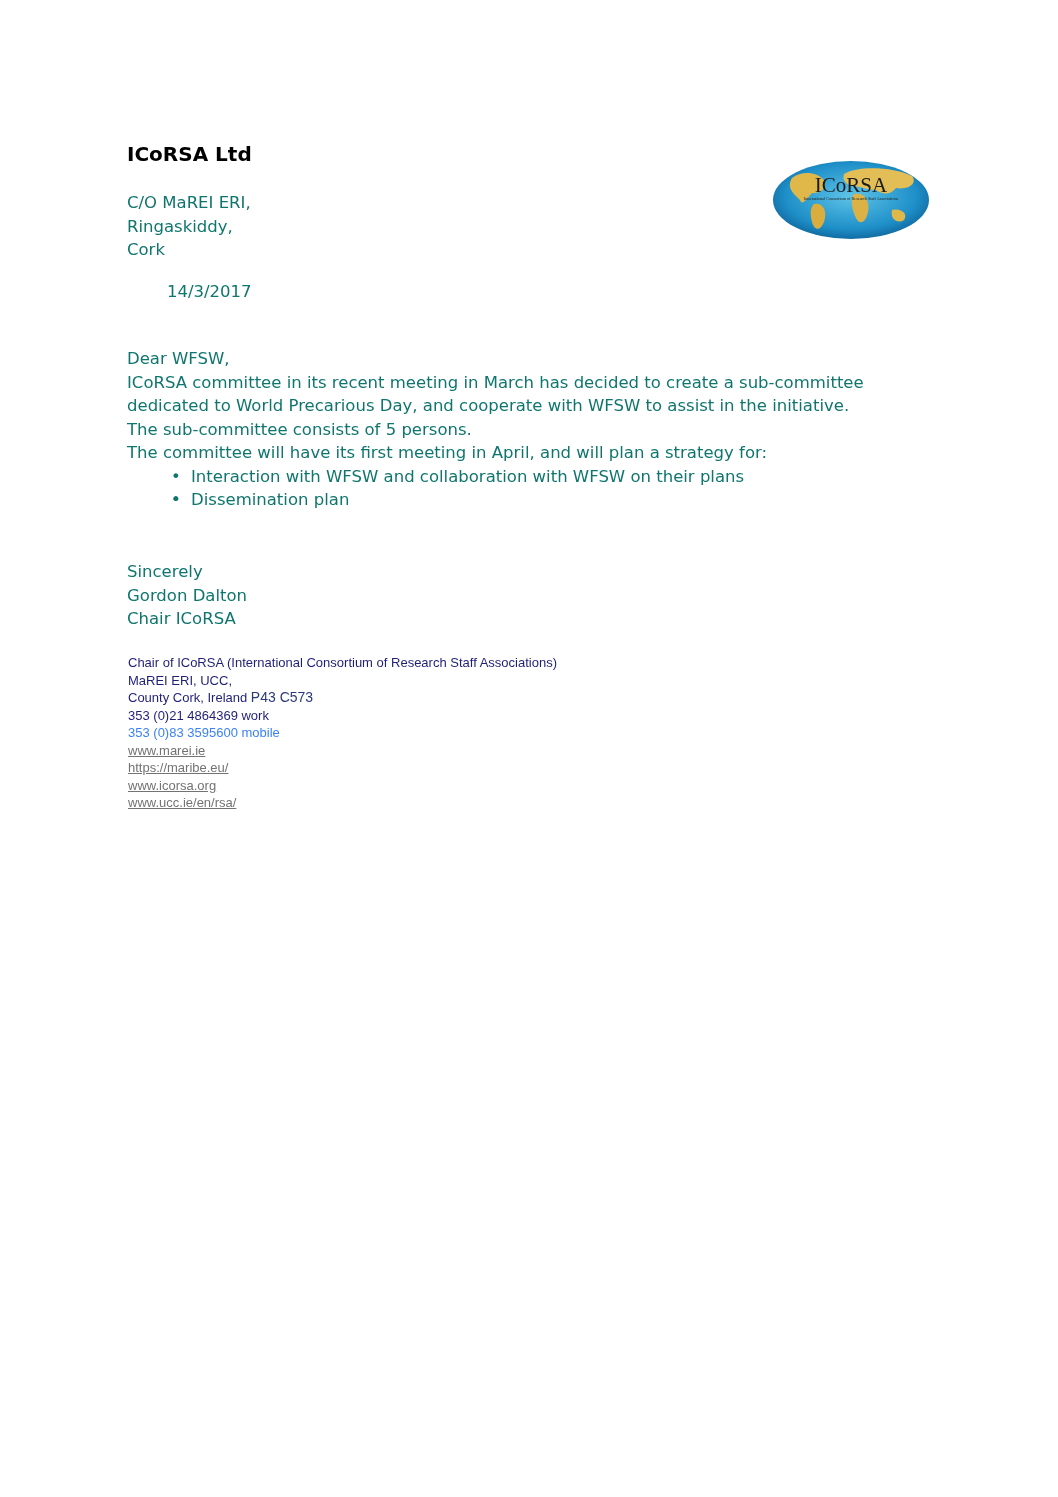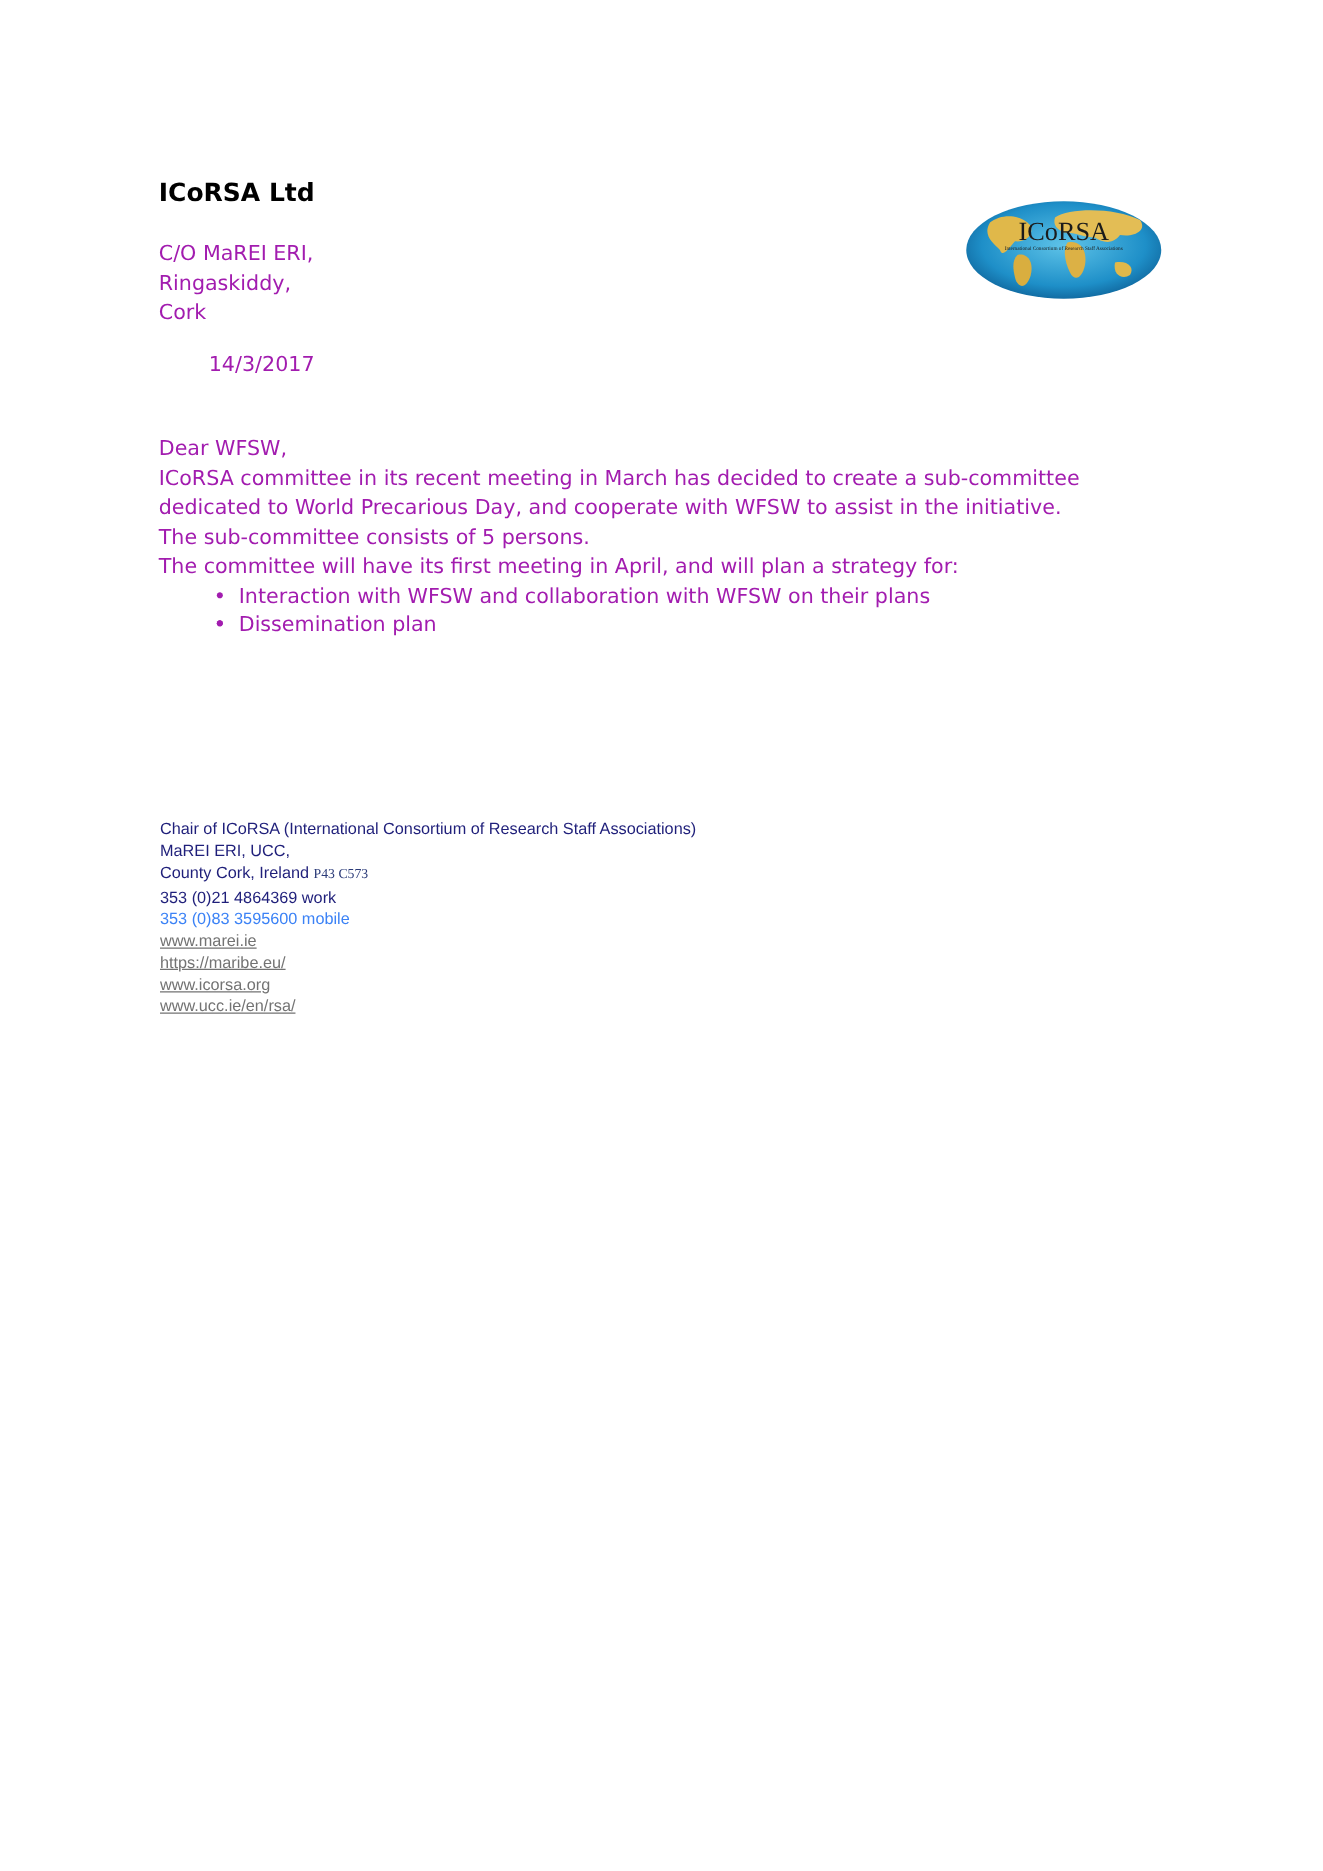--- a/index.html
+++ b/index.html
@@ -1,30 +1,30 @@
 <!DOCTYPE html>
 <html><head>
 <meta charset="utf-8">
 <style>
   html, body { margin: 0; padding: 0; background: #ffffff; }
   body { width: 1058px; height: 1497px; position: relative; overflow: hidden; }
   .page { position: absolute; left: 0; top: 0; width: 1058px; height: 1497px; background: #fff; }
-  .body-text { font-family: "DejaVu Sans", sans-serif; font-size: 16.5px; color: #a21caf; }
+  .body-text { font-family: "DejaVu Sans", sans-serif; font-size: 16.5px; color: #0f766e; }
   .org-title { position: absolute; left: 127px; top: 142px; font-family: "DejaVu Sans", sans-serif; font-weight: bold; font-size: 20px; color: #000; }
   .address { position: absolute; left: 127px; top: 191px; line-height: 23.5px; }
   .date { position: absolute; left: 127px; top: 282px; margin-left: 40px; }
   .letter { position: absolute; left: 127px; top: 347px; line-height: 23.5px; width: 800px; }
   .letter p { margin: 0; }
   .letter ul { margin: 0; padding: 0; list-style: none; }
   .letter li { position: relative; padding-left: 64px; }
   .letter li .bullet { position: absolute; left: 44px; top: 0; }
   .closing { position: absolute; left: 127px; top: 560px; line-height: 23.5px; }
   .sig { position: absolute; left: 128px; top: 654px; font-family: "Liberation Sans", sans-serif; font-size: 13px; line-height: 17.5px; color: #1f1f7a; }
   .sig .black { color: #3b82f6; }
-  .sig .postcode { font-family: Liberation Serif, serif; font-size: 11px; color: #2a3a78; }
+  .sig .postcode { font-family: Liberation Sans, sans-serif; font-size: 14px; color: #2a3a78; }
   .sig a { color: #737373; text-decoration: underline; display: block; }
   .logo { position: absolute; left: 772px; top: 160px; width: 158px; height: 80px; }
 </style>
 </head>
 <body>
 
 <div class="page">
 
   <div class="org-title">ICoRSA Ltd</div>
 
@@ -67,20 +67,25 @@
       <li>
         <span class="bullet">•</span>
       </li>
       <li>
         <span class="bullet">•</span>
         <span>Dissemination plan</span>
       </li>
     </ul>
   </div>
 
+  <div class="closing body-text">
+    <div>Sincerely</div>
+    <div>Gordon Dalton</div>
+    <div>Chair ICoRSA</div>
+  </div>
 
   <div class="sig">
     <div>Chair of ICoRSA (International Consortium of Research Staff Associations)</div>
     <div>MaREI ERI, UCC,</div>
     <div>
       <span>County Cork, Ireland</span>
       <span class="postcode">P43 C573</span>
     </div>
     <div>353 (0)21 4864369 work</div>
     <div class="black">353 (0)83 3595600 mobile</div>

